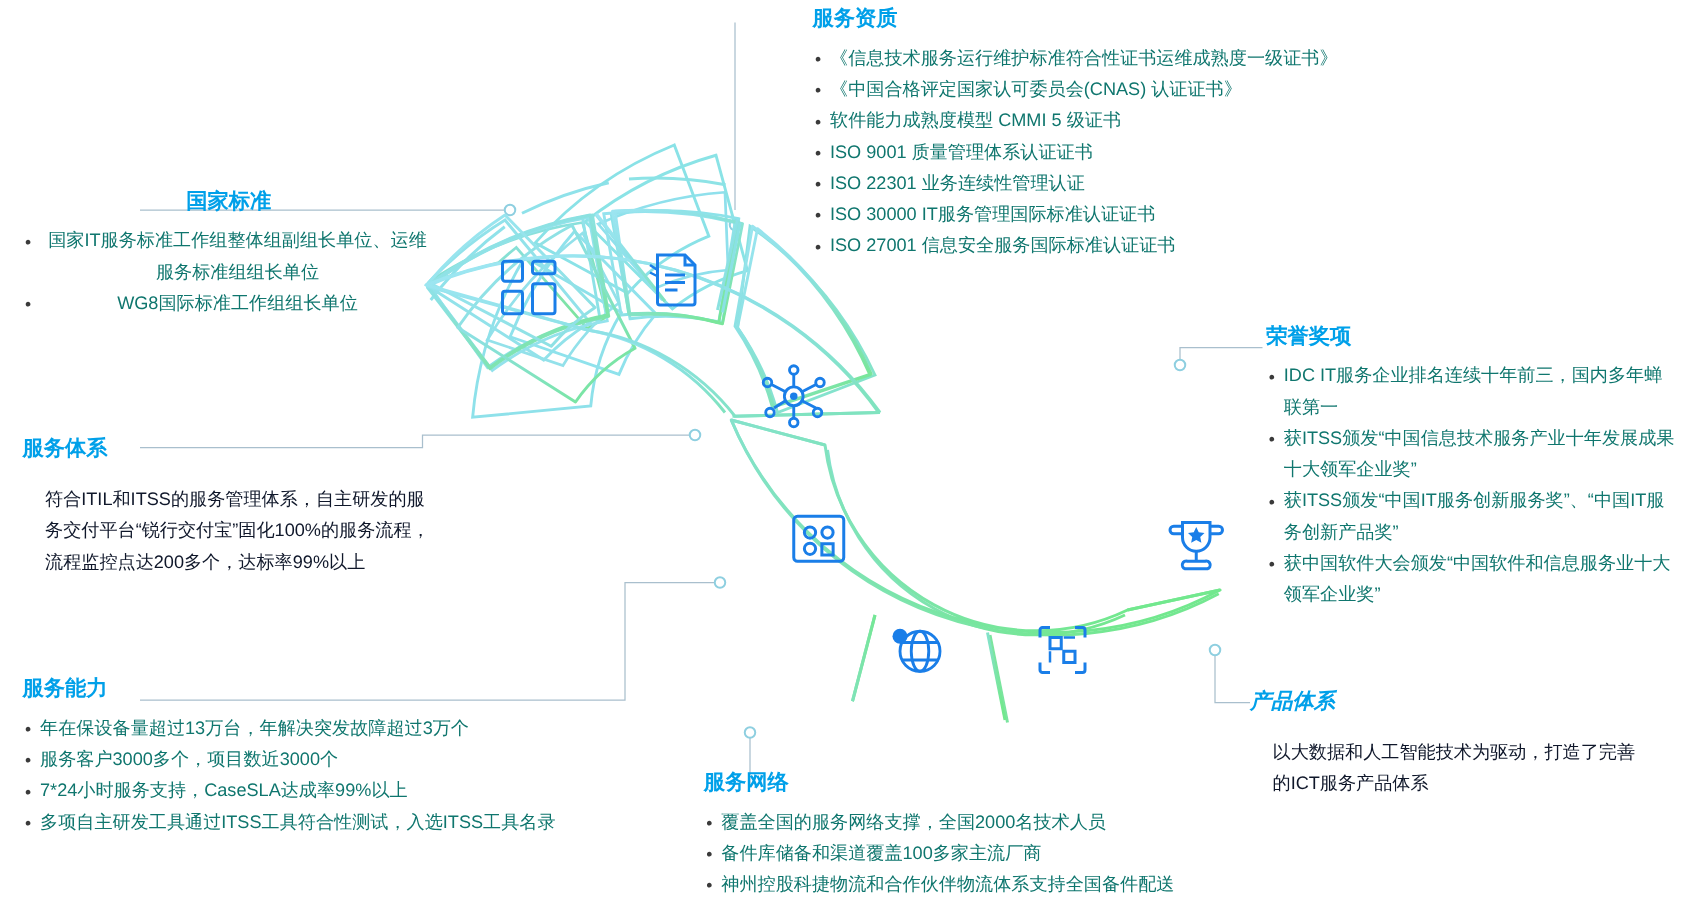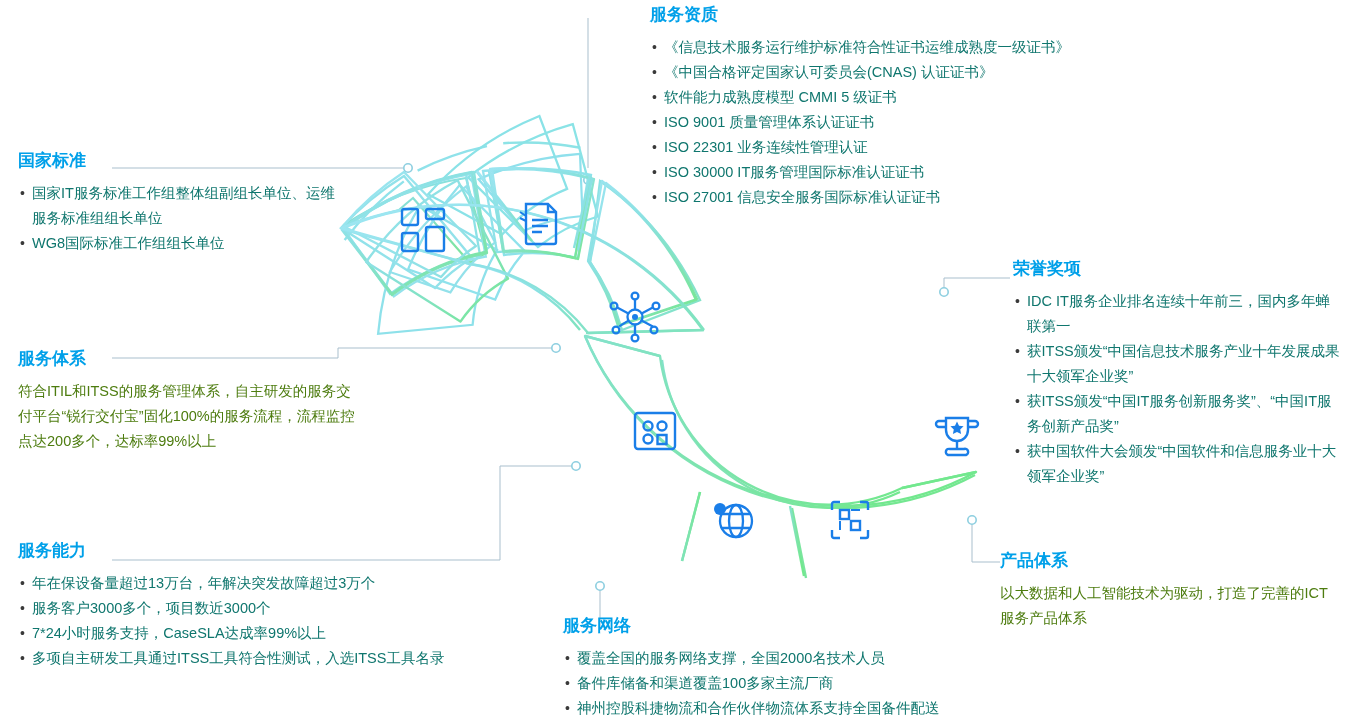--- a/index.html
+++ b/index.html
@@ -35,20 +35,21 @@
   }
   .block-title {
     font-size: 17px;
     font-weight: bold;
     color: #00a0e9;
     line-height: 22px;
     margin-bottom: 9px;
     white-space: nowrap;
   }
   .block-title.italic {
+    font-style: italic;
   }
   ul.bullets {
     list-style: none;
     margin: 0;
     padding: 0;
   }
   ul.bullets > li {
     position: relative;
     padding-left: 14px;
     font-size: 14.5px;
@@ -57,29 +58,29 @@
   }
   ul.bullets > li::before {
     content: "•";
     position: absolute;
     left: 2px;
     top: 0;
     color: #3a3a3a;
     font-size: 14px;
   }
   p.plain {
-    margin: 0;
+    margin: 18px;
     font-size: 14.5px;
     line-height: 25px;
-    color: #4d7c0f;
+    color: #0f172a;
   }
 
   
   #blk-qualification { left: 650px; top: 4px; width: 430px; }
-  #blk-national      { left: 18px;  top: 150px; width: 330px; }
+  #blk-national      { left: 18px;  top: 150px; width: 330px; text-align: center; }
   #blk-system        { left: 18px;  top: 348px; width: 345px; }
   #blk-capability    { left: 18px;  top: 540px; width: 520px; }
   #blk-network       { left: 563px; top: 615px; width: 470px; }
   #blk-honor         { left: 1013px; top: 258px; width: 330px; }
   #blk-product       { left: 1000px; top: 550px; width: 340px; }
 
   
   .seg-icon {
     position: absolute;
     color: #1a7ee8;

